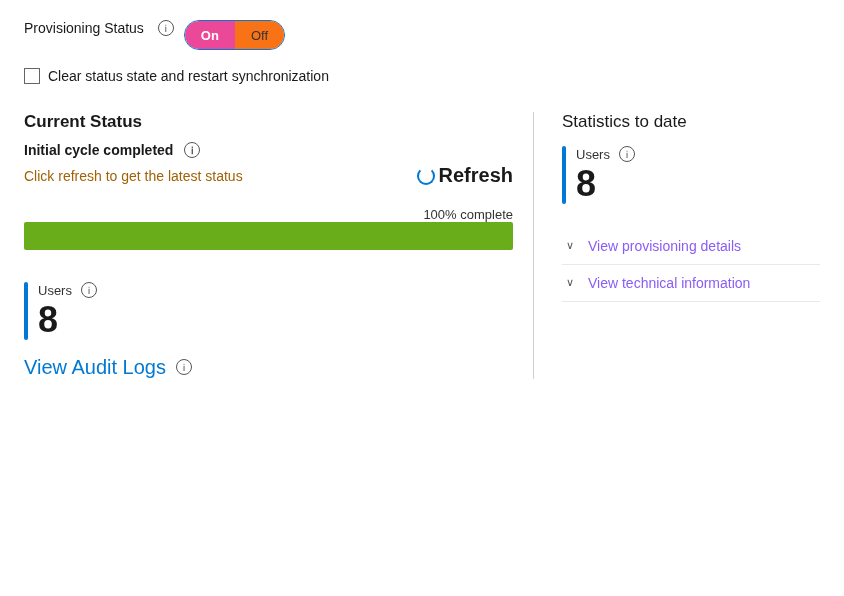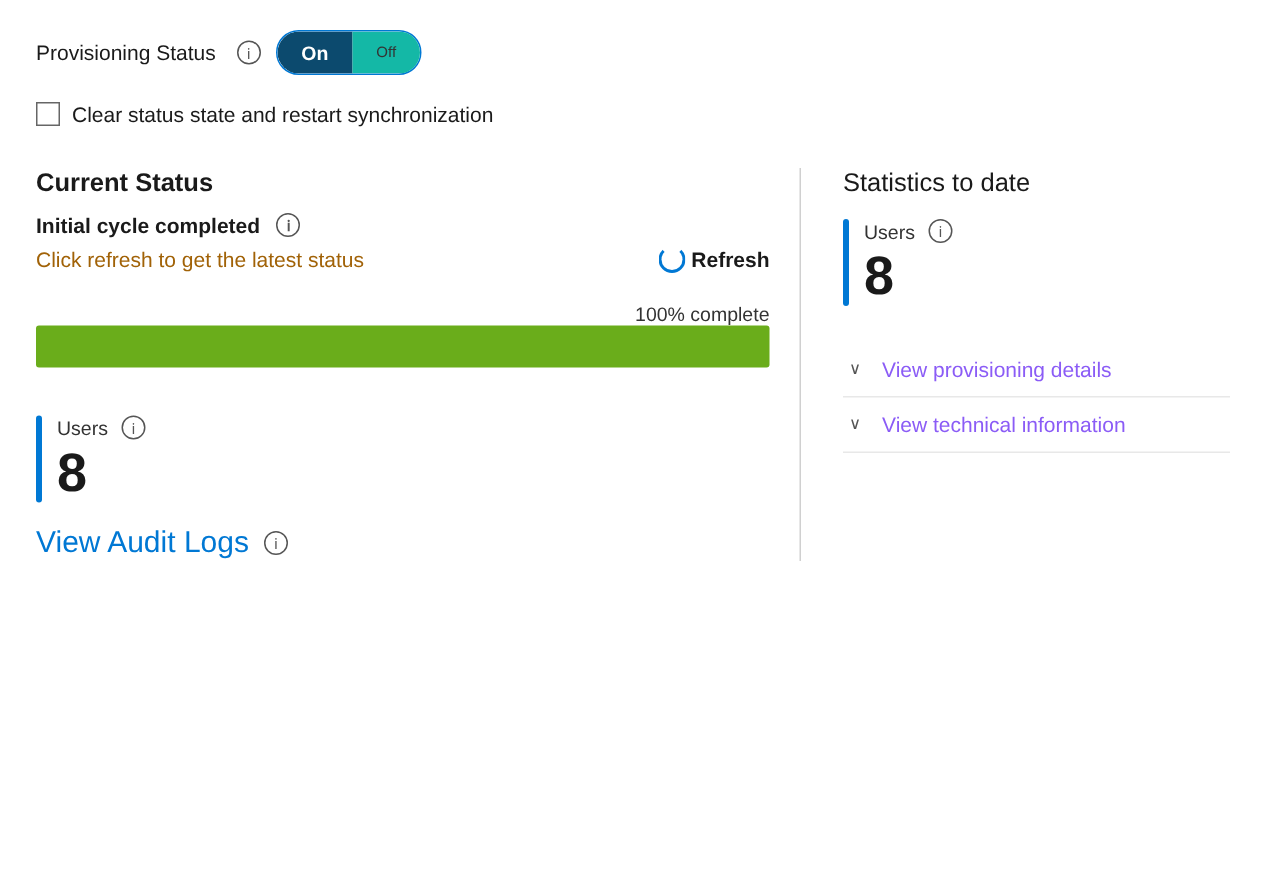--- a/index.html
+++ b/index.html
@@ -9,21 +9,21 @@
       color: #1a1a1a;
       background: #fff;
       padding: 20px 24px;
       width: 844px;
       min-height: 596px;
     }
 
     
     .top-row {
       display: flex;
-      align-items: center;
+      align-items: flex-start;
       gap: 10px;
       margin-bottom: 18px;
     }
     .provisioning-label {
       font-size: 14px;
       font-weight: 400;
     }
     .info-icon {
       display: inline-flex;
       align-items: center;
@@ -39,36 +39,36 @@
     }
     .toggle-container {
       display: flex;
       align-items: center;
       border: 1.5px solid #0078d4;
       border-radius: 20px;
       overflow: hidden;
       height: 30px;
     }
     .toggle-on {
-      background: #0c4a6e;
+      background: #ec4899;
       color: #fff;
       padding: 0 16px;
       font-size: 13px;
       font-weight: 600;
       height: 100%;
       display: flex;
       align-items: center;
       border-radius: 16px 0 0 16px;
       cursor: pointer;
     }
     .toggle-off {
-      background: #14b8a6;
+      background: #f97316;
       color: #333;
       padding: 0 16px;
-      font-size: 10px;
+      font-size: 13px;
       height: 100%;
       display: flex;
       align-items: center;
       cursor: pointer;
     }
 
     
     .checkbox-row {
       display: flex;
       align-items: center;
@@ -121,21 +121,21 @@
     }
     .click-refresh-text {
       font-size: 14px;
       color: #a16207;
     }
     .refresh-btn {
       display: flex;
       align-items: center;
       gap: 4px;
       color: #1a1a1a;
-      font-size: 14px;
+      font-size: 20px;
       font-weight: 600;
       cursor: pointer;
       background: none;
       border: none;
       padding: 0;
     }
     .refresh-icon {
       width: 18px;
       height: 18px;
       border: 2px solid #0078d4;

